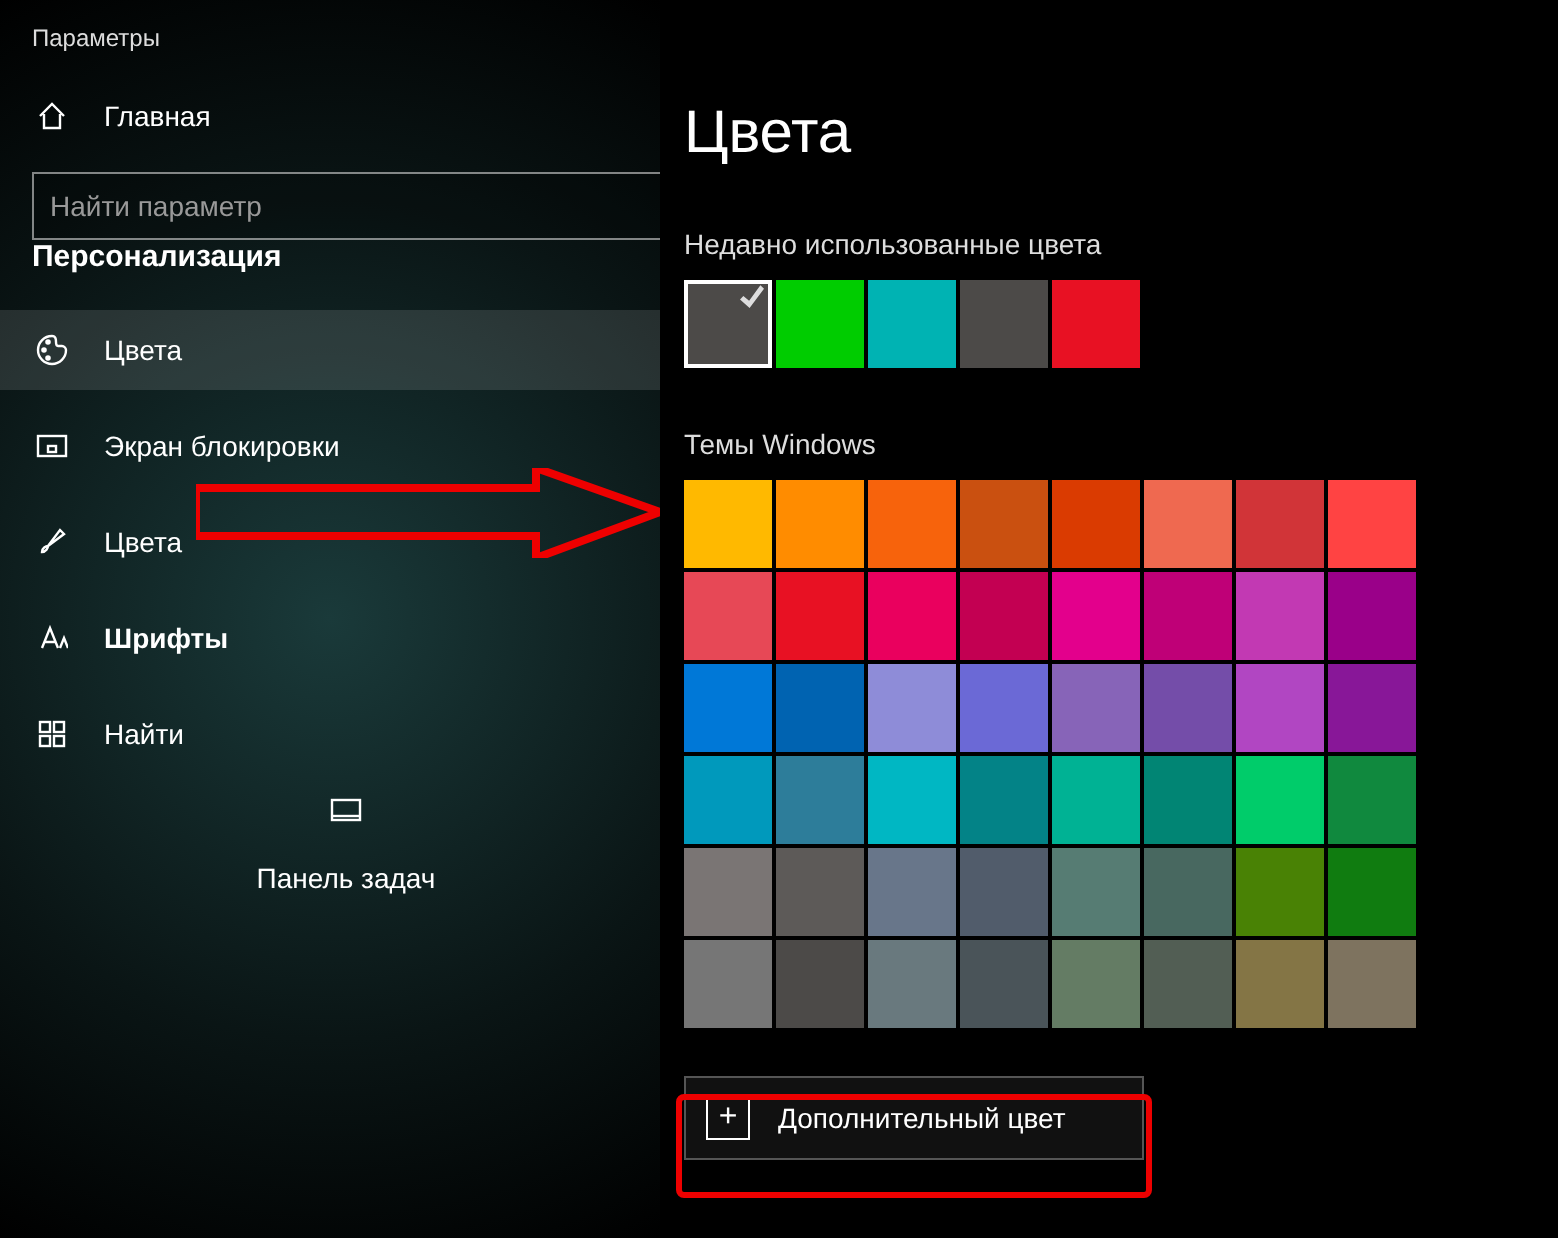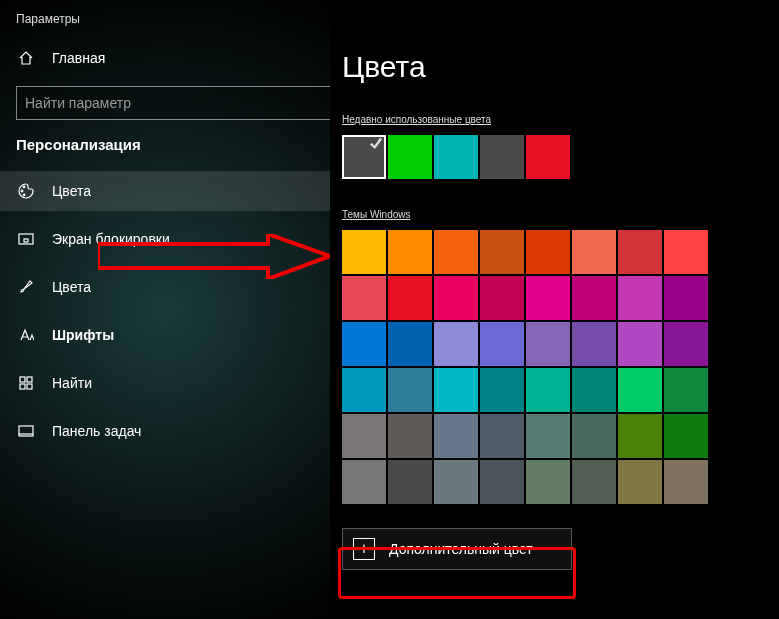--- a/index.html
+++ b/index.html
@@ -34,21 +34,21 @@
   padding-left: 16px;
   color: #fff;
   font-size: 14px;
   cursor: pointer;
   gap: 16px;
 }
 .nav-row .icon { width: 20px; height: 20px; display:flex; align-items:center; justify-content:center; flex-shrink:0; }
 .nav-row .icon svg { width:16px; height:16px; stroke:#fff; fill:none; stroke-width:1.2; }
 .nav-row.sel { background: rgba(255,255,255,0.12); }
 .search-box {
-  margin: 8px 16px 16px 16px;
+  margin: 8px 16px 0 16px;
   width: 340px;
   height: 34px;
   border: 1px solid rgba(255,255,255,0.5);
   display: flex;
   align-items: center;
   padding: 15px 8px;
   background: rgba(0,0,0,0.2);
 }
 .search-box input {
   flex: 1;
@@ -71,24 +71,23 @@
   flex: 1;
   background: #000;
   padding: 50px 0 0 12px;
 }
 .page-title {
   font-size: 30px;
   font-weight: 300;
   margin-bottom: 30px;
 }
 .label {
-  font-size: 10px;
+  font-size: 14px;
   color: #ddd;
   margin-bottom: 10px;
-  text-decoration: underline;
 }
 .recent-row {
   display:flex;
   gap:2px;
   margin-bottom: 30px;
 }
 .recent-swatch {
   width: 44px;
   height: 44px;
   cursor: pointer;
@@ -216,21 +215,21 @@
         <span class="icon">
           <svg viewBox="0 0 16 16">
             <rect x="2" y="2" width="5" height="5"></rect>
             <rect x="9" y="2" width="5" height="5"></rect>
             <rect x="2" y="9" width="5" height="5"></rect>
             <rect x="9" y="9" width="5" height="5"></rect>
           </svg>
         </span>
         <span>Найти</span>
       </div>
-      <div class="nav-row" style="margin-bottom: 8px;">
+      <div class="nav-row" style="margin-bottom: 8px; flex-direction: column;">
         <span class="icon">
           <svg viewBox="0 0 16 16">
             <rect x="1" y="3" width="14" height="10"></rect>
             <line x1="1" y1="11" x2="15" y2="11"></line>
           </svg>
         </span>
         <span>Панель задач</span>
       </div>
     </div>
 </div>

